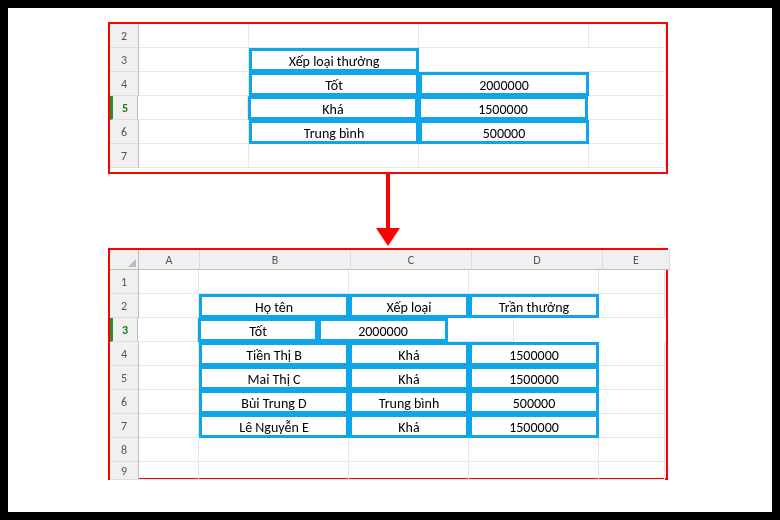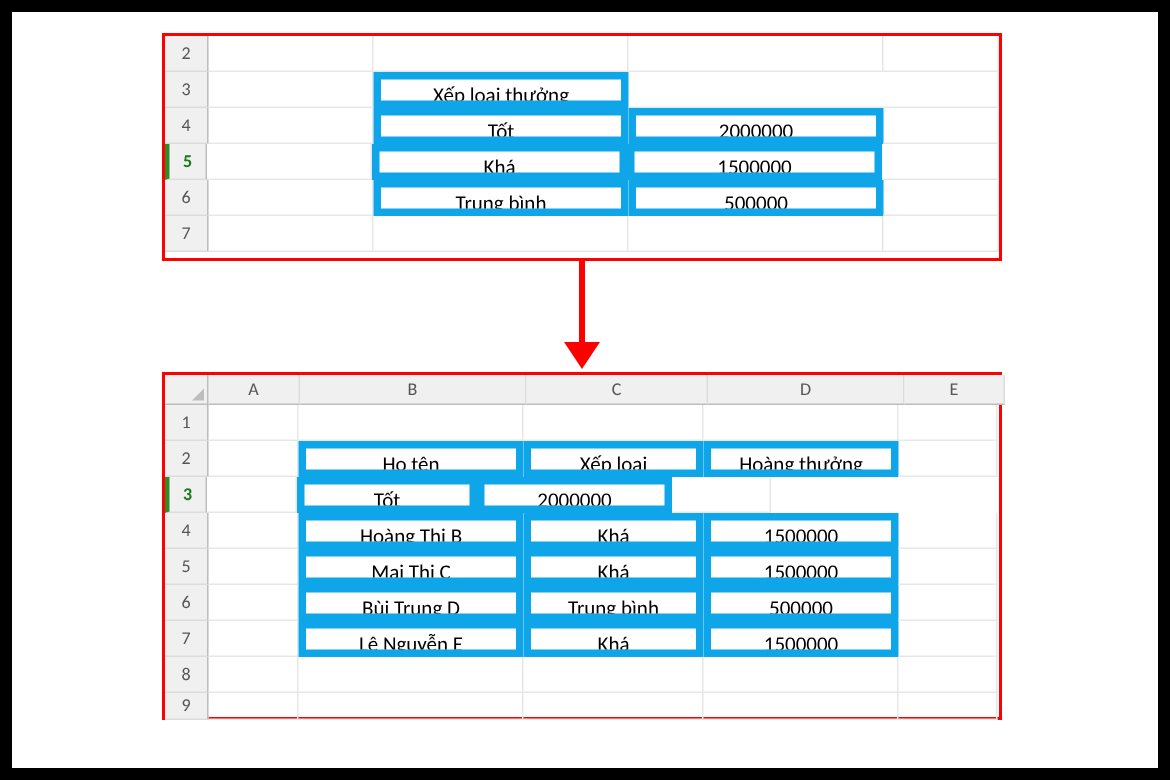--- a/index.html
+++ b/index.html
@@ -127,21 +127,21 @@
     border-right: 1px solid #e7e7e7;
     border-bottom: 1px solid #e7e7e7;
     line-height: 24px;
     text-align: center;
     overflow: hidden;
     white-space: nowrap;
     box-sizing: border-box;
   }
   .bcell {
     
-    border: 5px solid #0ea5e9;
+    border: 3px solid #0ea5e9;
     line-height: 22px;
     text-align: center;
     overflow: hidden;
     white-space: nowrap;
     box-sizing: border-box;
     background: #fff;
   }
   
   .top .gap1 { width: 110px; flex: 0 0 110px; }
   .top .tcol { width: 170px; flex: 0 0 170px; }
@@ -231,36 +231,36 @@
       <div class="cell cC"></div>
       <div class="cell cD"></div>
       <div class="cell cE"></div>
     </div>
 
     <div class="row">
       <div class="rowh">2</div>
       <div class="cell cA"></div>
       <div class="bcell cB">Họ tên</div>
       <div class="bcell cC">Xếp loại</div>
-      <div class="bcell cD">Hoàng thưởng</div>
+      <div class="bcell cD">Trần thưởng</div>
       <div class="cell cE"></div>
     </div>
 
     <div class="row">
       <div class="rowh sel">3</div>
       <div class="cell cA"></div>
       <div class="bcell cC">Tốt</div>
       <div class="bcell cD">2000000</div>
       <div class="cell cE"></div>
     </div>
 
     <div class="row">
       <div class="rowh">4</div>
       <div class="cell cA"></div>
-      <div class="bcell cB">Hoàng Thị B</div>
+      <div class="bcell cB">Tiền Thị B</div>
       <div class="bcell cC">Khá</div>
       <div class="bcell cD">1500000</div>
       <div class="cell cE"></div>
     </div>
 
     <div class="row">
       <div class="rowh">5</div>
       <div class="cell cA"></div>
       <div class="bcell cB">Mai Thị C</div>
       <div class="bcell cC">Khá</div>

